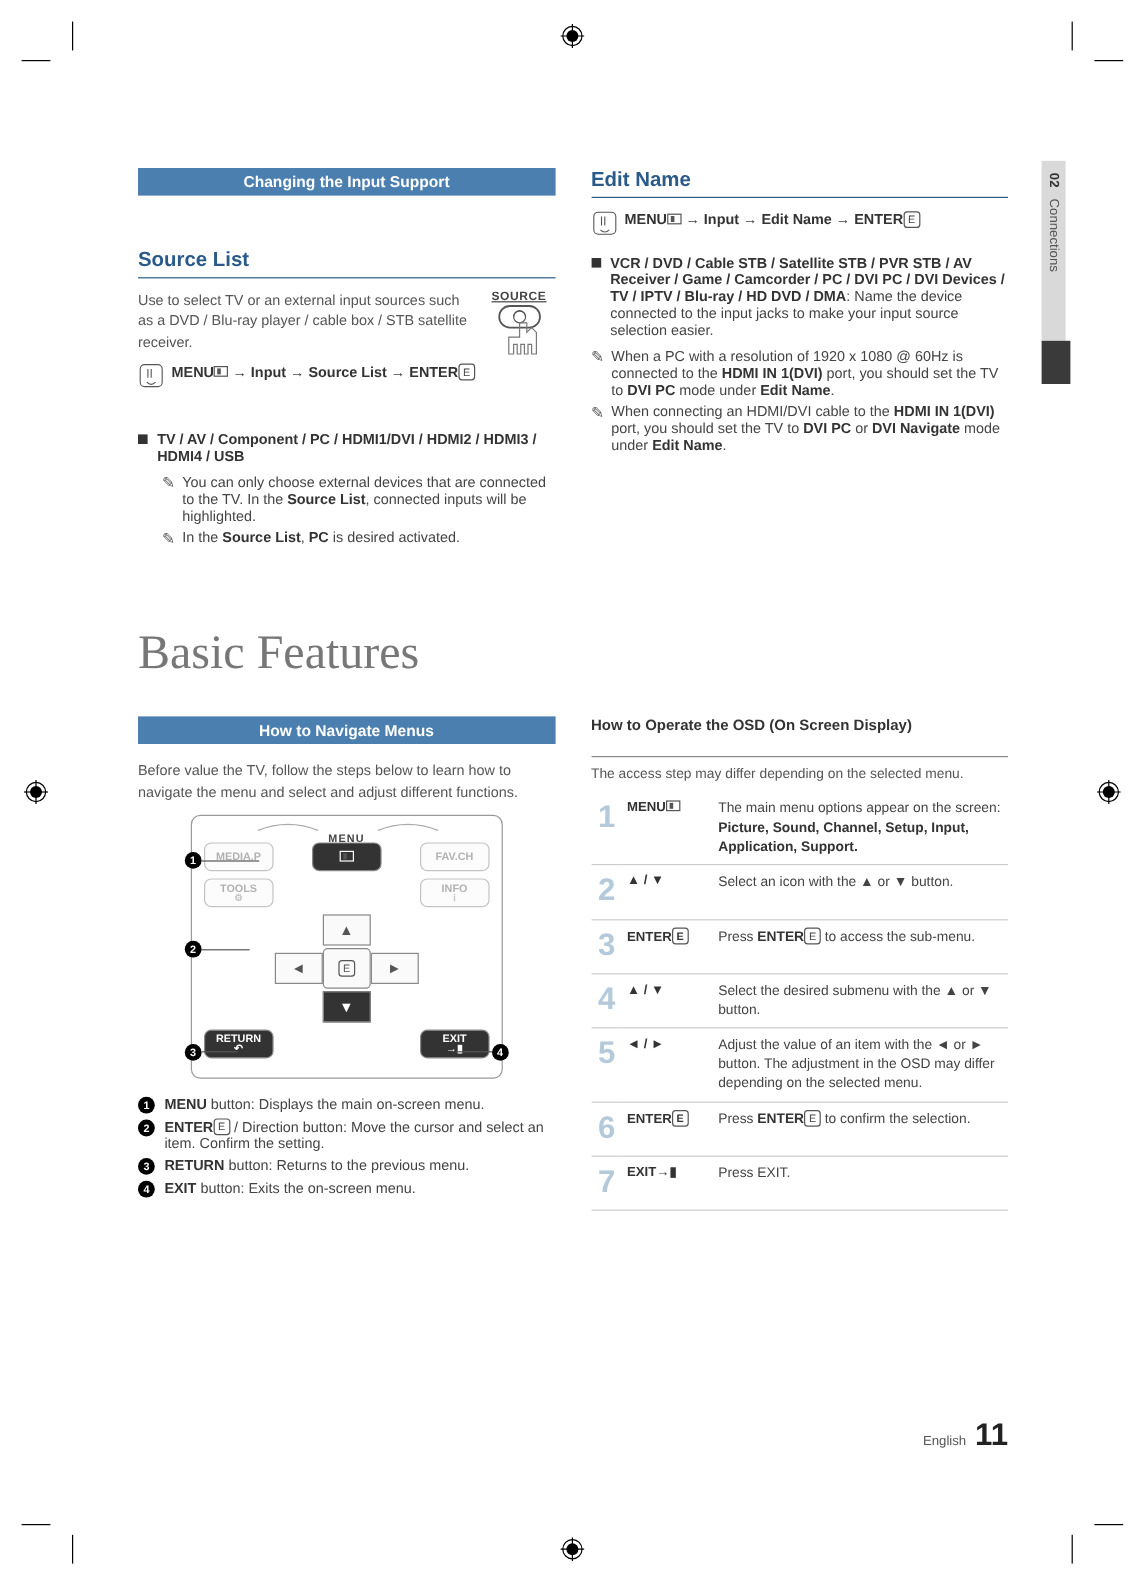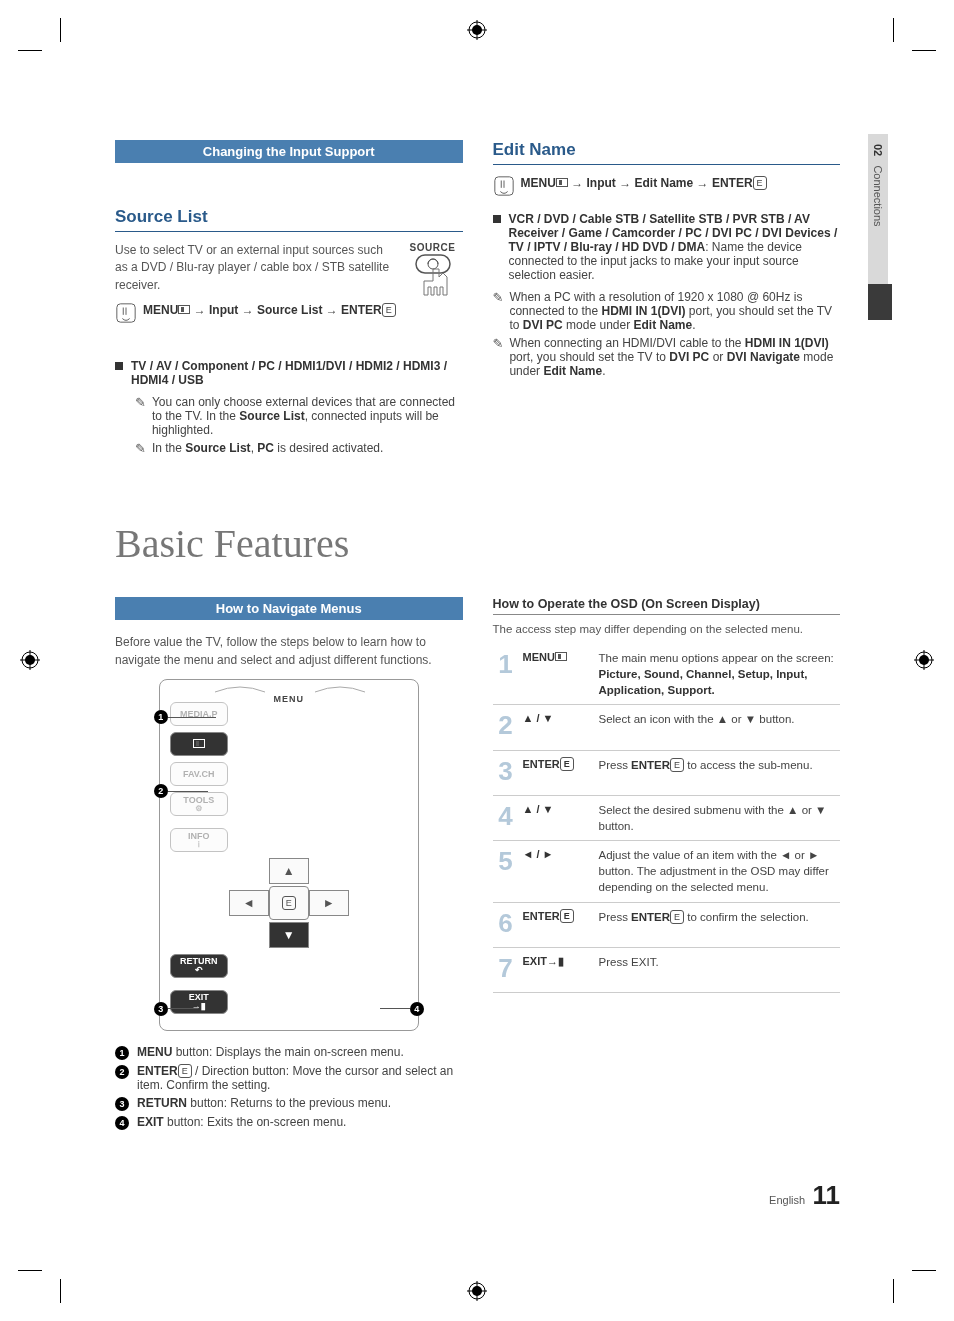--- a/index.html
+++ b/index.html
@@ -12,39 +12,39 @@
   .banner { background: #4a7fb0; color: #fff; text-align: center; font-weight: bold; padding: 4px 0; font-size: 13px; margin-bottom: 14px; }
   .h-sect { color: #2a5a8a; font-weight: bold; font-size: 17px; border-bottom: 1px solid #2a5a8a; padding-bottom: 4px; margin-bottom: 10px; }
   p { line-height: 1.45; margin-bottom: 8px; font-size: 12px; color: #555; }
   .menu-path { display: flex; align-items: flex-start; gap: 6px; margin: 6px 0 12px 0; }
   .menu-path .txt { flex: 1; line-height: 1.4; }
   .bullet-sq { display: flex; gap: 8px; margin-bottom: 8px; }
   .bullet-sq .sq { width: 8px; height: 8px; background: #333; flex-shrink: 0; margin-top: 3px; }
   .note { display: flex; gap: 6px; margin: 4px 0 4px 20px; }
   .note-icon { flex-shrink: 0; font-size: 13px; color: #555; }
   .note2 { display: flex; gap: 6px; margin: 4px 0 4px 0; }
-  .source-icon { float: right; text-align: center; width: 60px; margin-left: 4px; }
+  .source-icon { float: right; text-align: center; width: 60px; margin-left: 4px; text-decoration: underline; }
   .source-icon .lbl { font-size: 10px; font-weight: bold; letter-spacing: 0.5px; }
   .bold { font-weight: bold; color: #333; }
   .big-title { font-family: "Times New Roman", serif; font-size: 40px; color: #777; font-weight: normal; margin: 60px 0 30px 0; }
   .remote { border: 1px solid #999; border-radius: 8px; padding: 14px 10px 10px 10px; margin: 10px auto 14px auto; width: 260px; position: relative; background: #fff; }
-  .remote-row { display: flex; justify-content: space-between; gap: 6px; margin-bottom: 6px; flex-direction: column; }
+  .remote-row { display: flex; justify-content: space-between; gap: 6px; margin-bottom: 6px; }
   .rbtn { border: 1px solid #888; border-radius: 6px; width: 58px; height: 24px; display: flex; align-items: center; justify-content: center; font-size: 9px; font-weight: bold; color: #666; background: #fafafa; }
   .rbtn.menu { background: #333; color: #fff; }
   .dpad { position: relative; width: 150px; height: 90px; margin: 6px auto; }
   .dpad .cell { position: absolute; border: 1px solid #888; background: #fafafa; display: flex; align-items: center; justify-content: center; font-size: 12px; color: #555; }
   .dpad .up { left: 55px; top: 0; width: 40px; height: 26px; }
   .dpad .down { left: 55px; bottom: 0; width: 40px; height: 26px; background:#333; color:#fff;}
   .dpad .left { left: 15px; top: 32px; width: 40px; height: 26px; }
   .dpad .right { right: 15px; top: 32px; width: 40px; height: 26px; }
   .dpad .center { left: 55px; top: 28px; width: 40px; height: 34px; border-radius: 4px; }
   .callout { position: absolute; width: 14px; height: 14px; border-radius: 50%; background: #000; color: #fff; font-size: 9px; font-weight: bold; display: flex; align-items: center; justify-content: center; }
   .legend-row { display: flex; gap: 8px; margin: 4px 0; align-items: flex-start; }
   .legend-num { width: 14px; height: 14px; border-radius: 50%; background: #000; color: #fff; font-size: 9px; font-weight: bold; display: flex; align-items: center; justify-content: center; flex-shrink: 0; margin-top: 1px; }
-  .h-osd { font-weight: bold; color: #333; border-bottom: 1px solid #888; padding-bottom: 3px; margin-bottom: 6px; font-size: 12.5px; }
+  .h-osd { font-weight: bold; color: #333; border-bottom: 1px solid #888; padding-bottom: 19px; margin-bottom: 6px; font-size: 12.5px; }
   .osd-table { width: 100%; border-collapse: collapse; }
   .osd-table td { border-bottom: 1px solid #ccc; padding: 6px 4px; vertical-align: top; font-size: 11.5px; line-height: 1.4; }
   .osd-table td.num { width: 26px; font-family: Arial; font-size: 26px; font-weight: bold; color: #b4c9da; text-align: center; padding-top: 2px; }
   .osd-table td.key { width: 76px; font-weight: bold; color: #333; font-size: 11px; }
   .footer { position: absolute; bottom: 110px; right: 114px; text-align: right; }
   .footer .eng { font-size: 11px; color: #555; margin-right: 4px; }
   .footer .pg { font-size: 26px; font-weight: bold; color: #222; }
   .print-footer { position: absolute; bottom: 28px; left: 55px; right: 55px; display: flex; justify-content: space-between; font-size: 9px; color: #666; }
   .hand-icon svg { width: 22px; height: 22px; }
   .enter-icon { display:inline-block; border:1px solid #555; border-radius:3px; font-size:9px; padding:0 3px; line-height:12px; vertical-align:1px;}

